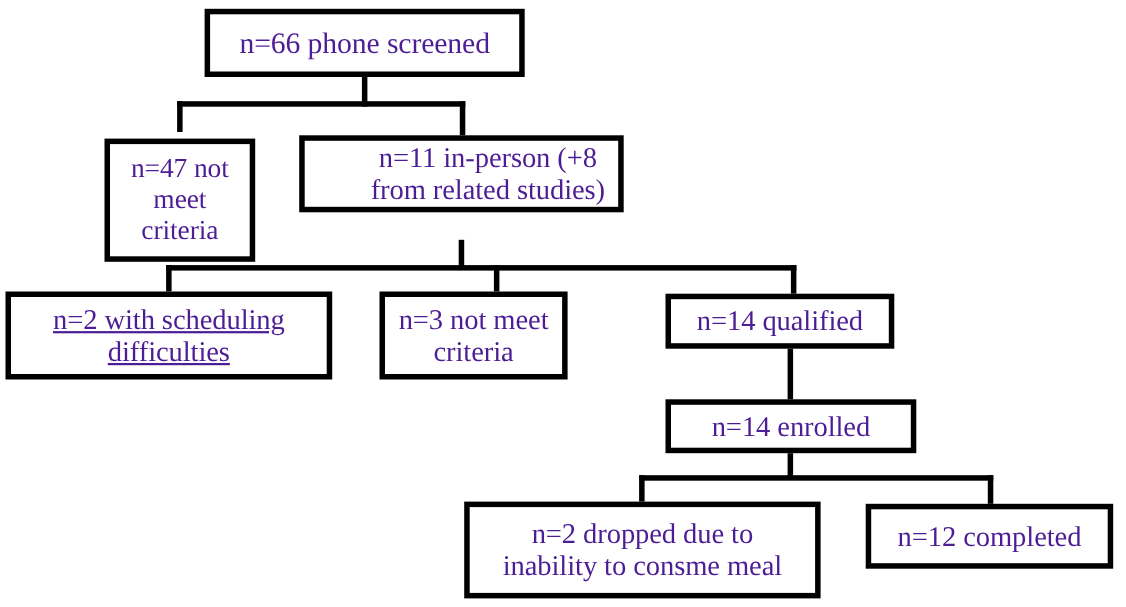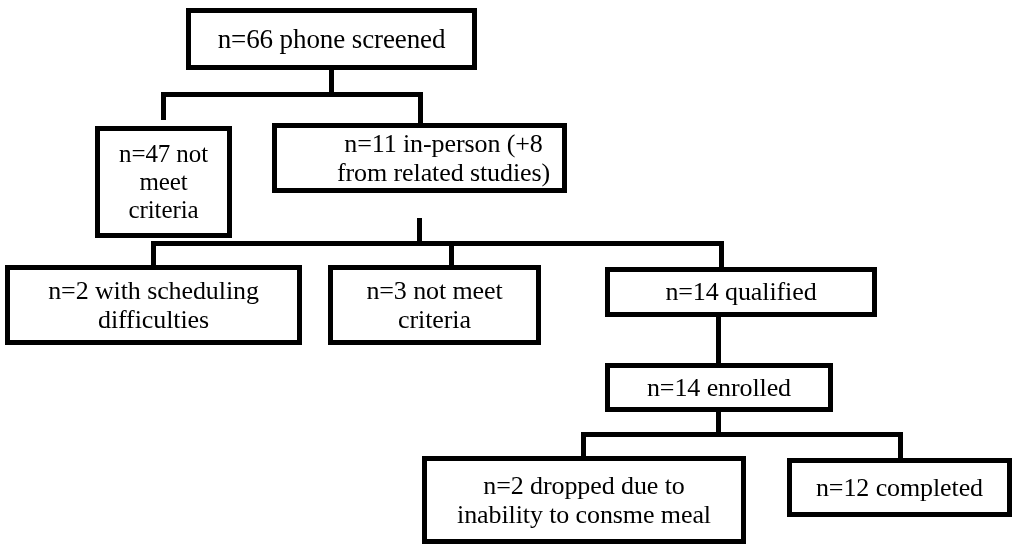--- a/index.html
+++ b/index.html
@@ -21,21 +21,21 @@
     position: absolute;
     box-sizing: border-box;
     background: #ffffff;
     border: 5px solid #000000;
     display: flex;
     align-items: center;
     justify-content: center;
     text-align: center;
     line-height: 1.12;
     white-space: pre-line;
-    color: #000000;
+    color: #4c1d95;
     letter-spacing: -0.1px;
   }
   .connector {
     position: absolute;
     background: #000000;
   }
   .hline { height: 5px; }
   .vline { width: 5px; }
 </style>
 </head>
@@ -63,27 +63,27 @@
 
   <div class="node" style="left:186px; top:8px; width:291px; height:62px; font-size:27px;">n=66 phone screened</div>
 
   <div class="node" style="left:95px; top:126px; width:137px; height:112px; font-size:25px;">n=47 not
 meet
 criteria</div>
 
   <div class="node" style="left:272px; top:123px; width:295px; height:70px; font-size:26px;padding-left:48px;">n=11 in-person (+8
 from related studies)</div>
 
-  <div class="node" style="left:5px; top:265px; width:297px; height:80px; font-size:26px;">n=2 with scheduling
+  <div class="node" style="left:5px; top:265px; width:297px; height:80px; font-size:26px;text-decoration:underline;">n=2 with scheduling
 difficulties</div>
 
-  <div class="node" style="left:328px; top:265px; width:213px; height:80px; font-size:26px;">n=3 not meet
+  <div class="node" style="left:345px; top:265px; width:171px; height:80px; font-size:26px;">n=3 not meet
 criteria</div>
 
-  <div class="node" style="left:605px; top:267px; width:272px; height:50px; font-size:26px;">n=14 qualified</div>
+  <div class="node" style="left:605px; top:267px; width:208px; height:50px; font-size:26px;">n=14 qualified</div>
 
   <div class="node" style="left:605px; top:363px; width:228px; height:49px; font-size:26px;font-family:Liberation Serif, serif;">n=14 enrolled</div>
 
   <div class="node" style="left:422px; top:456px; width:324px; height:88px; font-size:26px;">n=2 dropped due to
 inability to consme meal</div>
 
   <div class="node" style="left:787px; top:458px; width:225px; height:59px; font-size:26px;text-align:right;">n=12 completed</div>
 
 </div>
 

